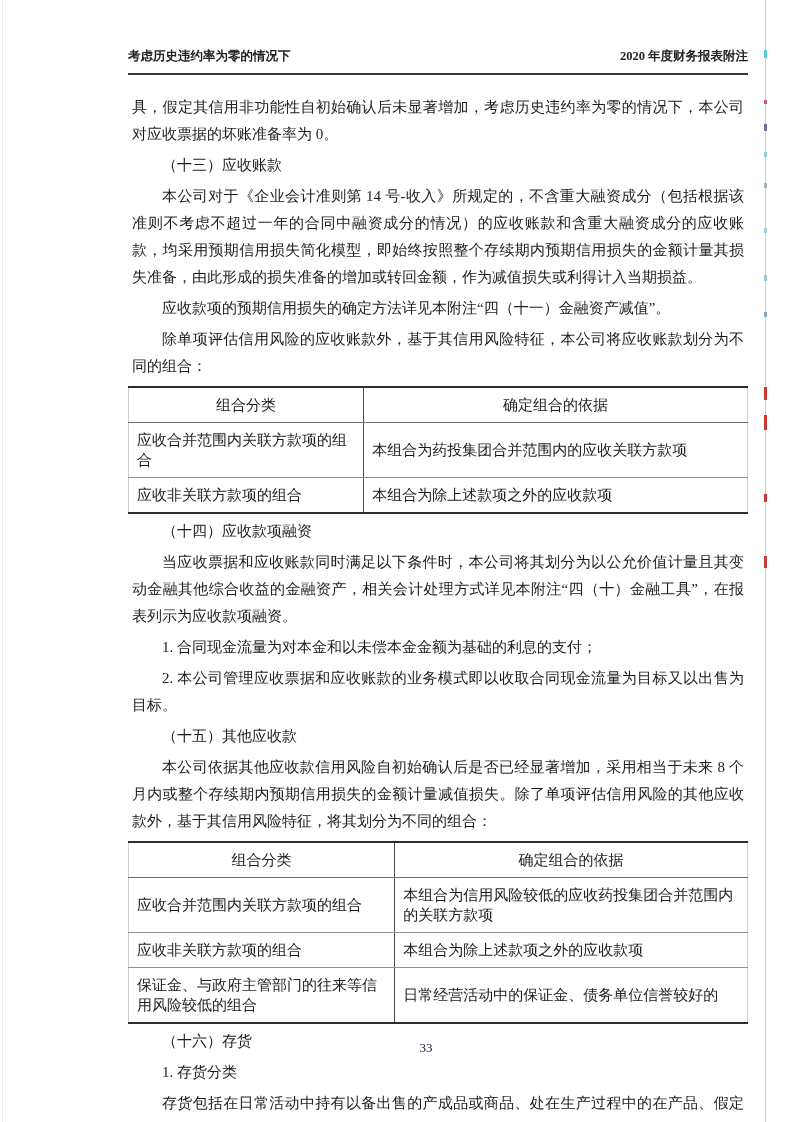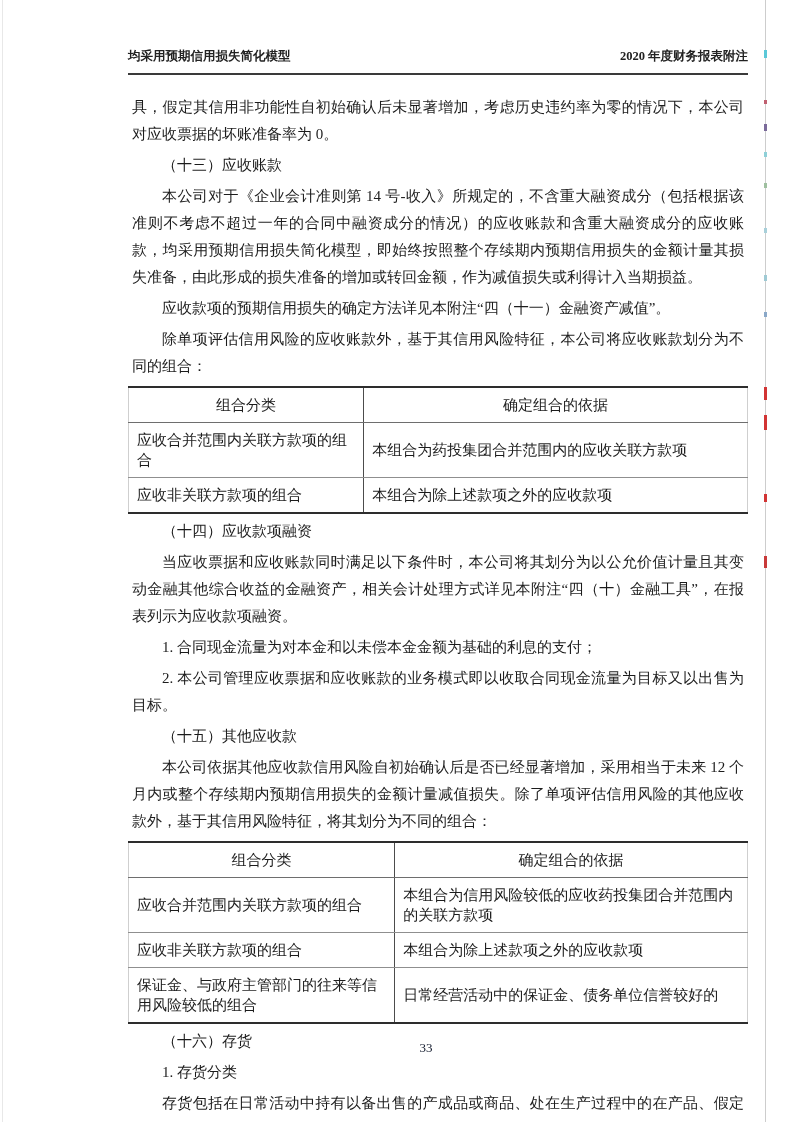--- a/index.html
+++ b/index.html
@@ -87,21 +87,21 @@
 </head>
 <body>
 
 <div class="page">
 
   <div class="scan-line-left"></div>
 
   <div class="content">
 
     <div class="page-header">
-      <span>均采用预期信用损失简化模型</span>
+      <span>考虑历史违约率为零的情况下</span>
       <span>2020 年度财务报表附注</span>
     </div>
 
     <div class="body-text">
 
       <p class="noindent">具，假定其信用非功能性自初始确认后未显著增加，考虑历史违约率为零的情况下，本公司对应收票据的坏账准备率为 0。</p>
 
       <p class="sec-heading">（十三）应收账款</p>
       <p>本公司对于《企业会计准则第 14 号-收入》所规定的，不含重大融资成分（包括根据该准则不考虑不超过一年的合同中融资成分的情况）的应收账款和含重大融资成分的应收账款，均采用预期信用损失简化模型，即始终按照整个存续期内预期信用损失的金额计量其损失准备，由此形成的损失准备的增加或转回金额，作为减值损失或利得计入当期损益。</p>
       <p>应收款项的预期信用损失的确定方法详见本附注“四（十一）金融资产减值”。</p>
@@ -129,21 +129,21 @@
           </tr>
         </tbody>
       </table>
 
       <p class="sec-heading">（十四）应收款项融资</p>
       <p>当应收票据和应收账款同时满足以下条件时，本公司将其划分为以公允价值计量且其变动金融其他综合收益的金融资产，相关会计处理方式详见本附注“四（十）金融工具”，在报表列示为应收款项融资。</p>
       <p>1. 合同现金流量为对本金和以未偿本金金额为基础的利息的支付；</p>
       <p>2. 本公司管理应收票据和应收账款的业务模式即以收取合同现金流量为目标又以出售为目标。</p>
 
       <p class="sec-heading">（十五）其他应收款</p>
-      <p>本公司依据其他应收款信用风险自初始确认后是否已经显著增加，采用相当于未来 12 个月内或整个存续期内预期信用损失的金额计量减值损失。除了单项评估信用风险的其他应收款外，基于其信用风险特征，将其划分为不同的组合：</p>
+      <p>本公司依据其他应收款信用风险自初始确认后是否已经显著增加，采用相当于未来 8 个月内或整个存续期内预期信用损失的金额计量减值损失。除了单项评估信用风险的其他应收款外，基于其信用风险特征，将其划分为不同的组合：</p>
 
       <table>
         <colgroup>
             <col style="width:43%">
             <col>
           </colgroup>
         <thead>
           <tr>
             <th>组合分类</th>
             <th>确定组合的依据</th>

